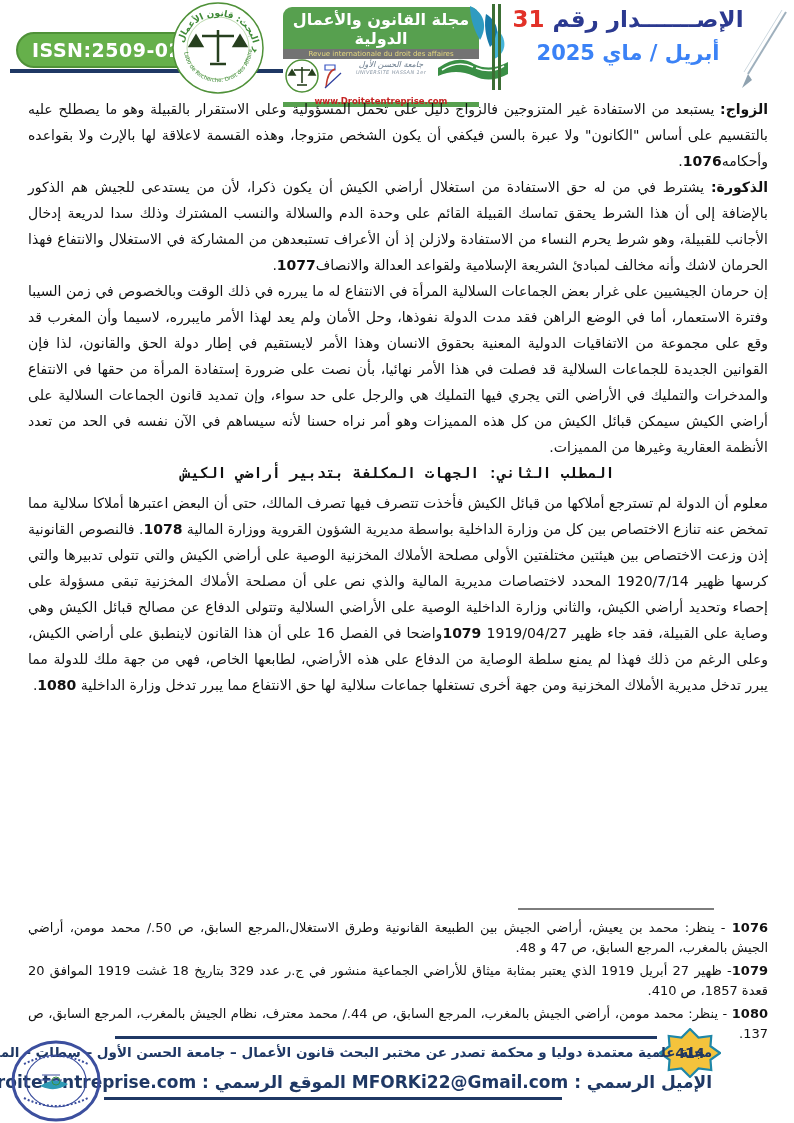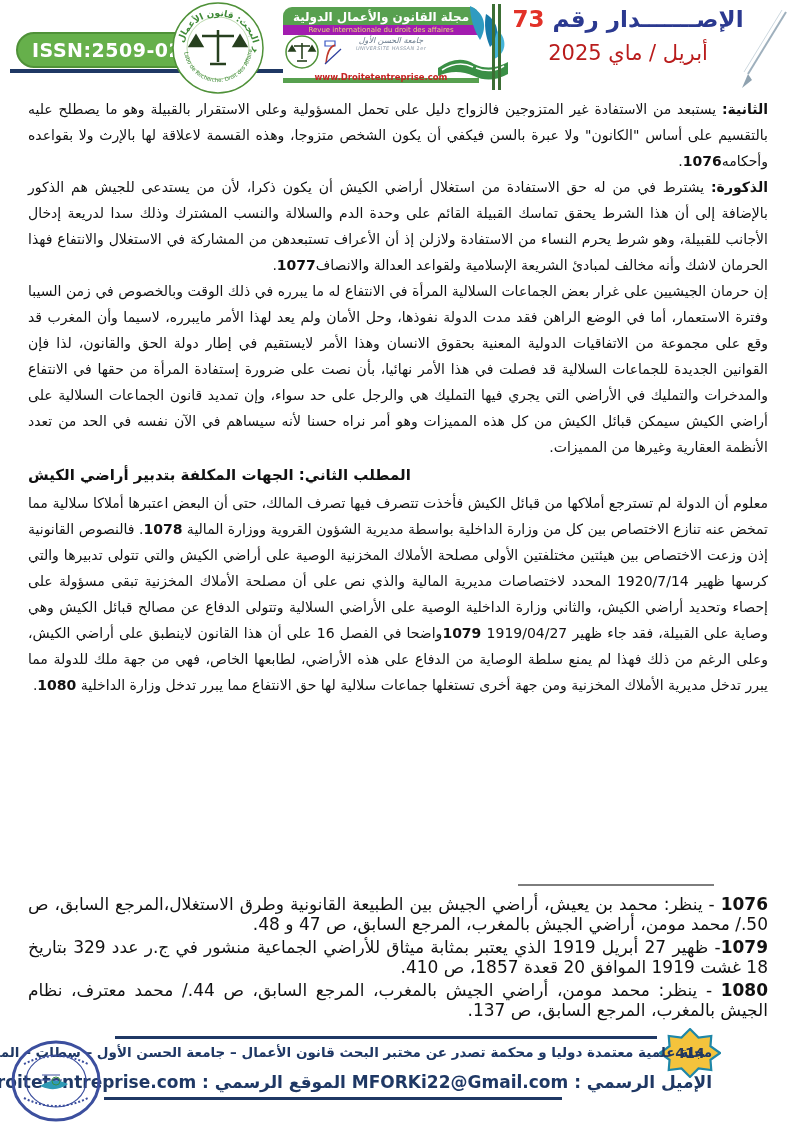--- a/index.html
+++ b/index.html
@@ -11,59 +11,59 @@
   
   .issn-pill{
     position:absolute;left:16px;top:32px;background:#66b04b;color:#fff;
     font-weight:bold;font-size:19px;padding:5px 14px;border-radius:20px;
     border:2px solid #4f9138;letter-spacing:.5px;
   }
   .header-rule{position:absolute;left:10px;top:69px;width:472px;height:4px;background:#1f3864;}
   .lab-logo{position:absolute;left:172px;top:2px;width:92px;height:92px;}
   .banner{position:absolute;left:283px;top:7px;width:196px;}
   .banner-title{
-    background:#57a04f;color:#fff;font-weight:bold;font-size:12px;
+    background:#57a04f;color:#fff;font-weight:bold;font-size:16px;
     text-align:center;border-radius:9px 9px 0 0;padding:3px 2px 1px;direction:rtl;
   }
   .banner-sub{
-    background:#a21caf;color:#e4d77e;font-size:7px;text-align:center;padding:1px 0;
+    background:#737373;color:#e4d77e;font-size:7px;text-align:center;padding:1px 0;
     white-space:nowrap;overflow:hidden;
   }
   .banner-mid{position:relative;height:36px;background:#fff;font-style:italic;}
   .mini-logo{position:absolute;left:2px;top:0;width:34px;height:34px;}
   .uni-block{position:absolute;left:58px;top:1px;width:100px;text-align:left;}
   .uni-ar{font-size:8px;color:#6a7b8c;direction:rtl;text-align:center;}
   .uni-fr{font-size:5px;color:#8a97a5;text-align:center;letter-spacing:.4px;}
   .chart-glyph{position:absolute;left:40px;top:2px;}
   .banner-site{
     background:#57a04f;color:#c52222;font-weight:bold;font-size:8.5px;text-align:center;
     padding:1px 0;background:linear-gradient(#ffffff 55%,#57a04f 45%);
   }
   .bird-book{position:absolute;left:436px;top:4px;width:74px;height:88px;}
   .vbar{position:absolute;top:4px;width:3px;height:86px;background:#3c6e34;}
   .vbar.b1{left:492px;} .vbar.b2{left:498px;}
   .issue{position:absolute;left:508px;top:6px;width:240px;direction:rtl;text-align:center;}
   .issue-line1{font-size:23px;font-weight:bold;color:#2b3990;white-space:nowrap;}
   .issue-num{color:#e23128;}
-  .issue-line2{font-size:21px;font-weight:normal;color:#b91c1c;margin-top:9px;white-space:nowrap;}
+  .issue-line2{font-size:21px;font-weight:bold;color:#3b82f6;margin-top:9px;white-space:nowrap;}
   .pen{position:absolute;left:736px;top:8px;width:54px;height:84px;}
   
   .body-text{
     position:absolute;top:96px;left:28px;right:26px;direction:rtl;
     font-size:14px;line-height:26px;text-align:justify;
   }
   .body-text p{margin:0;}
   .body-text b{font-weight:bold;}
   .section-heading{
-    text-align:left;font-weight:bold;font-size:15px;margin:2px 0;
+    text-align:center;font-weight:bold;font-size:15px;margin:2px 0;font-family:Liberation Mono, monospace;
   }
   
   .footnotes{
-    position:absolute;top:884px;left:28px;right:26px;direction:rtl;
-    font-size:17px;line-height:20px;text-align:justify;color:#111;
+    position:absolute;top:908px;left:28px;right:26px;direction:rtl;
+    font-size:13px;line-height:20px;text-align:justify;color:#111;
   }
   .fn-rule{width:196px;height:2px;background:#7d7d7d;margin:0 54px 8px 0;}
   .footnotes p{margin:0 0 3px 0;}
   .footnotes b{font-weight:bold;}
   
   .footer-rule-top{position:absolute;left:115px;top:1036px;width:542px;height:3px;background:#1f3864;}
   .footer-rule-bottom{position:absolute;left:104px;top:1097px;width:458px;height:3px;background:#1f3864;}
   .footer-line1{
     position:absolute;left:110px;right:82px;top:1044px;direction:rtl;text-align:center;
     color:#1f3864;font-weight:bold;font-size:13.5px;white-space:nowrap;
@@ -140,33 +140,33 @@
     <path d="M2,64 Q22,50 38,60 Q54,68 72,58 L72,70 Q54,80 38,72 Q20,64 2,72 Z" fill="#3a8f45"></path>
     <path d="M6,66 Q22,56 37,63 M40,64 Q55,70 68,62" stroke="#ffffff" stroke-width="1.5" fill="none"></path>
   </svg>
 
   <div class="vbar b1"></div>
   <div class="vbar b2"></div>
 
   <div class="issue">
     <div class="issue-line1">
       <span>الإصـــــــدار رقم</span>
-      <span class="issue-num">73</span>
+      <span class="issue-num">31</span>
     </div>
     <div class="issue-line2">أبريل / ماي 2025</div>
   </div>
 
   <svg class="pen" viewBox="0 0 54 84">
     <line x1="50" y1="4" x2="12" y2="66" stroke="#9fb0bd" stroke-width="2"></line>
     <line x1="46" y1="2" x2="8" y2="64" stroke="#cdd8df" stroke-width="1"></line>
     <path d="M12,66 L6,80 L16,72 Z" fill="#8fa2b0"></path>
   </svg>
 
   <main class="body-text">
-    <p><b>الثانية:</b><span> يستبعد من الاستفادة غير المتزوجين فالزواج دليل على تحمل المسؤولية وعلى الاستقرار بالقبيلة وهو ما يصطلح عليه بالتقسيم على أساس "الكانون" ولا عبرة بالسن فيكفي أن يكون الشخص متزوجا، وهذه القسمة لاعلاقة لها بالإرث ولا بقواعده وأحكامه</span><b>1076</b><span>.</span></p>
+    <p><b>الزواج:</b><span> يستبعد من الاستفادة غير المتزوجين فالزواج دليل على تحمل المسؤولية وعلى الاستقرار بالقبيلة وهو ما يصطلح عليه بالتقسيم على أساس "الكانون" ولا عبرة بالسن فيكفي أن يكون الشخص متزوجا، وهذه القسمة لاعلاقة لها بالإرث ولا بقواعده وأحكامه</span><b>1076</b><span>.</span></p>
 
     <p><b>الذكورة:</b><span> يشترط في من له حق الاستفادة من استغلال أراضي الكيش أن يكون ذكرا، لأن من يستدعى للجيش هم الذكور بالإضافة إلى أن هذا الشرط يحقق تماسك القبيلة القائم على وحدة الدم والسلالة والنسب المشترك وذلك سدا لدريعة إدخال الأجانب للقبيلة، وهو شرط يحرم النساء من الاستفادة ولازلن إذ أن الأعراف تستبعدهن من المشاركة في الاستغلال والانتفاع فهذا الحرمان لاشك وأنه مخالف لمبادئ الشريعة الإسلامية ولقواعد العدالة والانصاف</span><b>1077</b><span>.</span></p>
 
     <p>إن حرمان الجيشيين على غرار بعض الجماعات السلالية المرأة في الانتفاع له ما يبرره في ذلك الوقت وبالخصوص في زمن السيبا وفترة الاستعمار، أما في الوضع الراهن فقد مدت الدولة نفوذها، وحل الأمان ولم يعد لهذا الأمر مايبرره، لاسيما وأن المغرب قد وقع على مجموعة من الاتفاقيات الدولية المعنية بحقوق الانسان وهذا الأمر لايستقيم في إطار دولة الحق والقانون،  لذا فإن القوانين الجديدة للجماعات السلالية قد فصلت في هذا الأمر نهائيا، بأن نصت على ضرورة إستفادة المرأة من حقها في الانتفاع والمدخرات والتمليك في الأراضي التي يجري فيها التمليك هي والرجل على حد سواء، وإن تمديد قانون الجماعات السلالية على أراضي الكيش سيمكن قبائل الكيش من كل هذه المميزات وهو أمر نراه حسنا لأنه سيساهم في الآن نفسه في الحد من تعدد الأنظمة العقارية وغيرها من المميزات.</p>
 
     <h3 class="section-heading">المطلب الثاني: الجهات المكلفة بتدبير أراضي الكيش</h3>
 
     <p><span>معلوم أن الدولة لم تسترجع أملاكها من قبائل الكيش فأخذت تتصرف فيها تصرف المالك، حتى أن البعض اعتبرها أملاكا سلالية مما تمخض عنه تنازع الاختصاص بين كل من وزارة الداخلية بواسطة مديرية الشؤون القروية ووزارة المالية </span><b>1078</b><span>. فالنصوص القانونية إذن وزعت الاختصاص بين هيئتين مختلفتين الأولى مصلحة الأملاك المخزنية الوصية على أراضي الكيش والتي تتولى تدبيرها والتي كرسها ظهير 1920/7/14 المحدد لاختصاصات مديرية المالية والذي نص على أن مصلحة الأملاك المخزنية تبقى مسؤولة على إحصاء وتحديد أراضي الكيش، والثاني وزارة الداخلية الوصية على الأراضي السلالية وتتولى الدفاع عن مصالح قبائل الكيش وهي وصاية على القبيلة، فقد جاء ظهير 1919/04/27 </span><b>1079</b><span>واضحا في الفصل 16 على أن هذا القانون لاينطبق على أراضي الكيش، وعلى الرغم من ذلك فهذا لم يمنع سلطة الوصاية من الدفاع على هذه الأراضي، لطابعها الخاص، فهي من جهة ملك للدولة مما يبرر تدخل مديرية الأملاك المخزنية ومن جهة أخرى تستغلها جماعات سلالية لها حق الانتفاع مما يبرر تدخل وزارة الداخلية </span><b>1080</b><span>.</span></p>
 
   </main>

